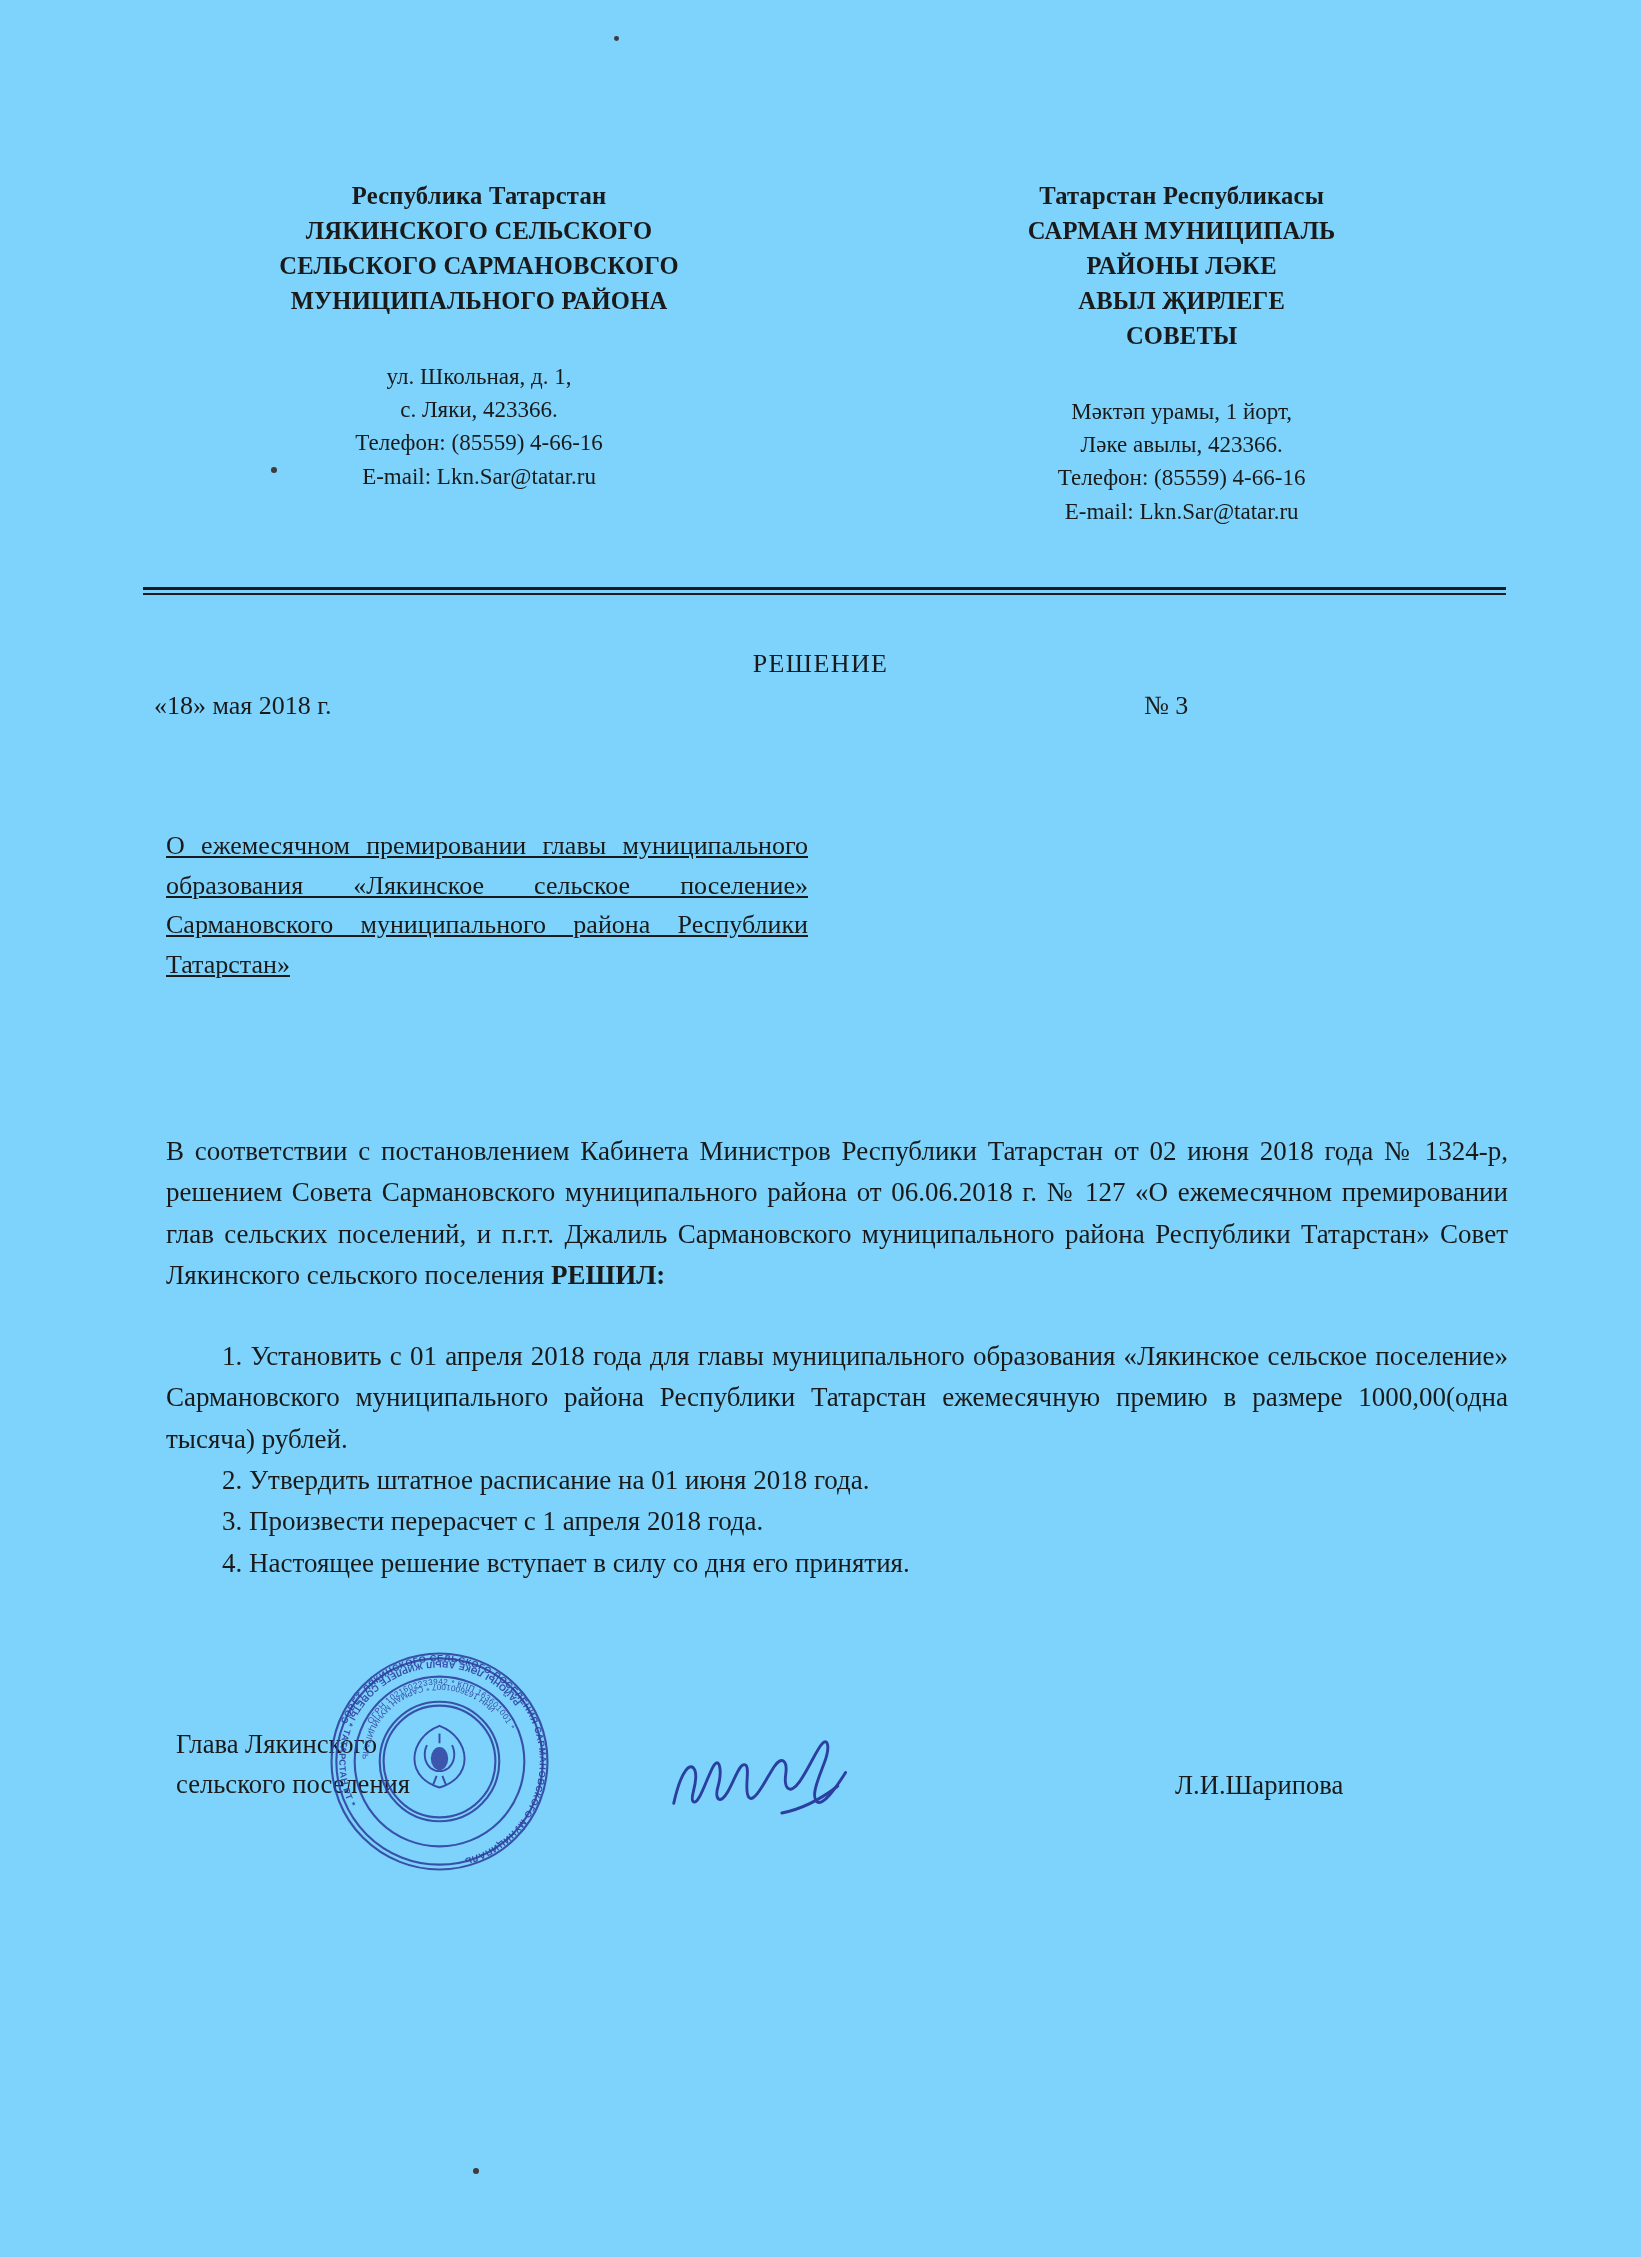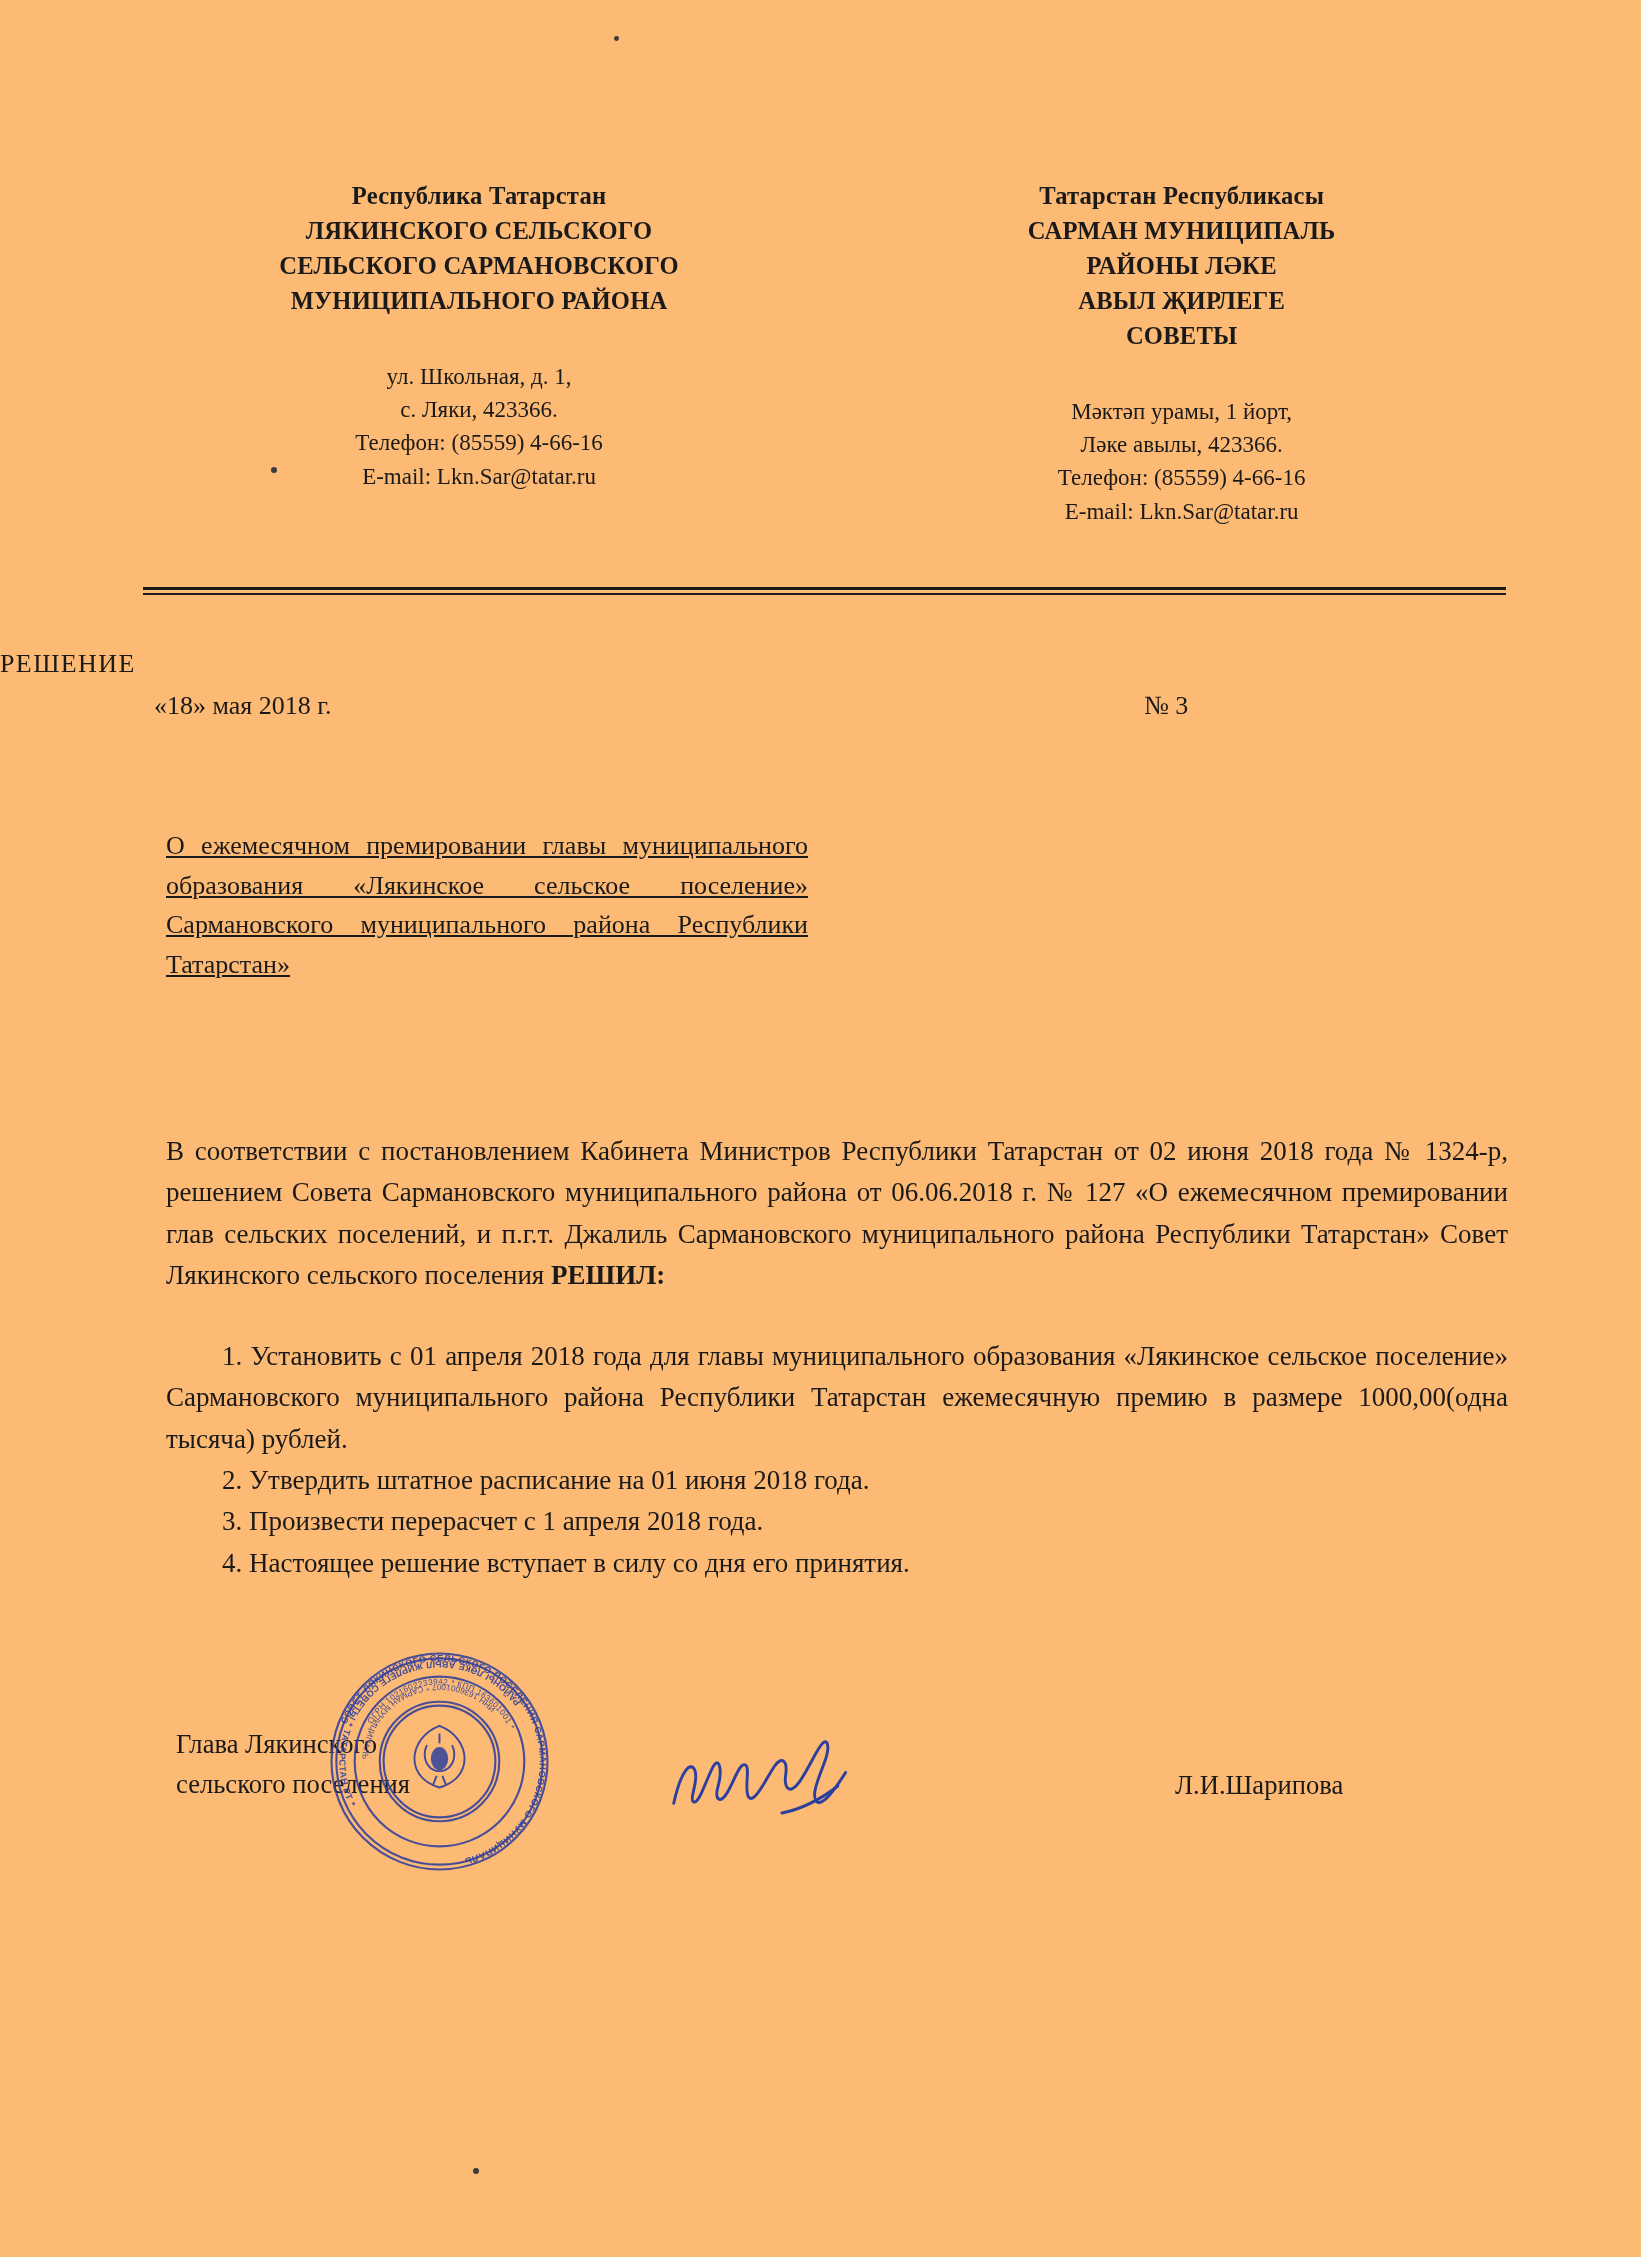--- a/index.html
+++ b/index.html
@@ -11,21 +11,21 @@
     width: 1641px;
     height: 2257px;
     position: relative;
     font-family: "Liberation Serif", serif;
     color: #1a1a1a;
     overflow: hidden;
   }
   .page {
     position: absolute;
     inset: 0;
-    background: #fdba74;
+    background: #7dd3fc;
   }
   
   .letterhead {
     position: absolute;
     top: 179px;
     left: 116px;
     right: 116px;
     display: flex;
     justify-content: space-between;
   }
@@ -62,21 +62,21 @@
   }
   .divider .bar2 {
     position: absolute; left: 0; right: 0; top: 5.8px;
     height: 1.9px; background: #1b1b1b;
   }
   
   .doc-type {
     position: absolute;
     top: 649px;
     left: 0; right: 0;
-    text-align: left;
+    text-align: center;
     font-size: 26px;
     letter-spacing: 1.4px;
   }
   .date-line {
     position: absolute;
     top: 691px;
     left: 154px;
     font-size: 26px;
   }
   .number-line {

